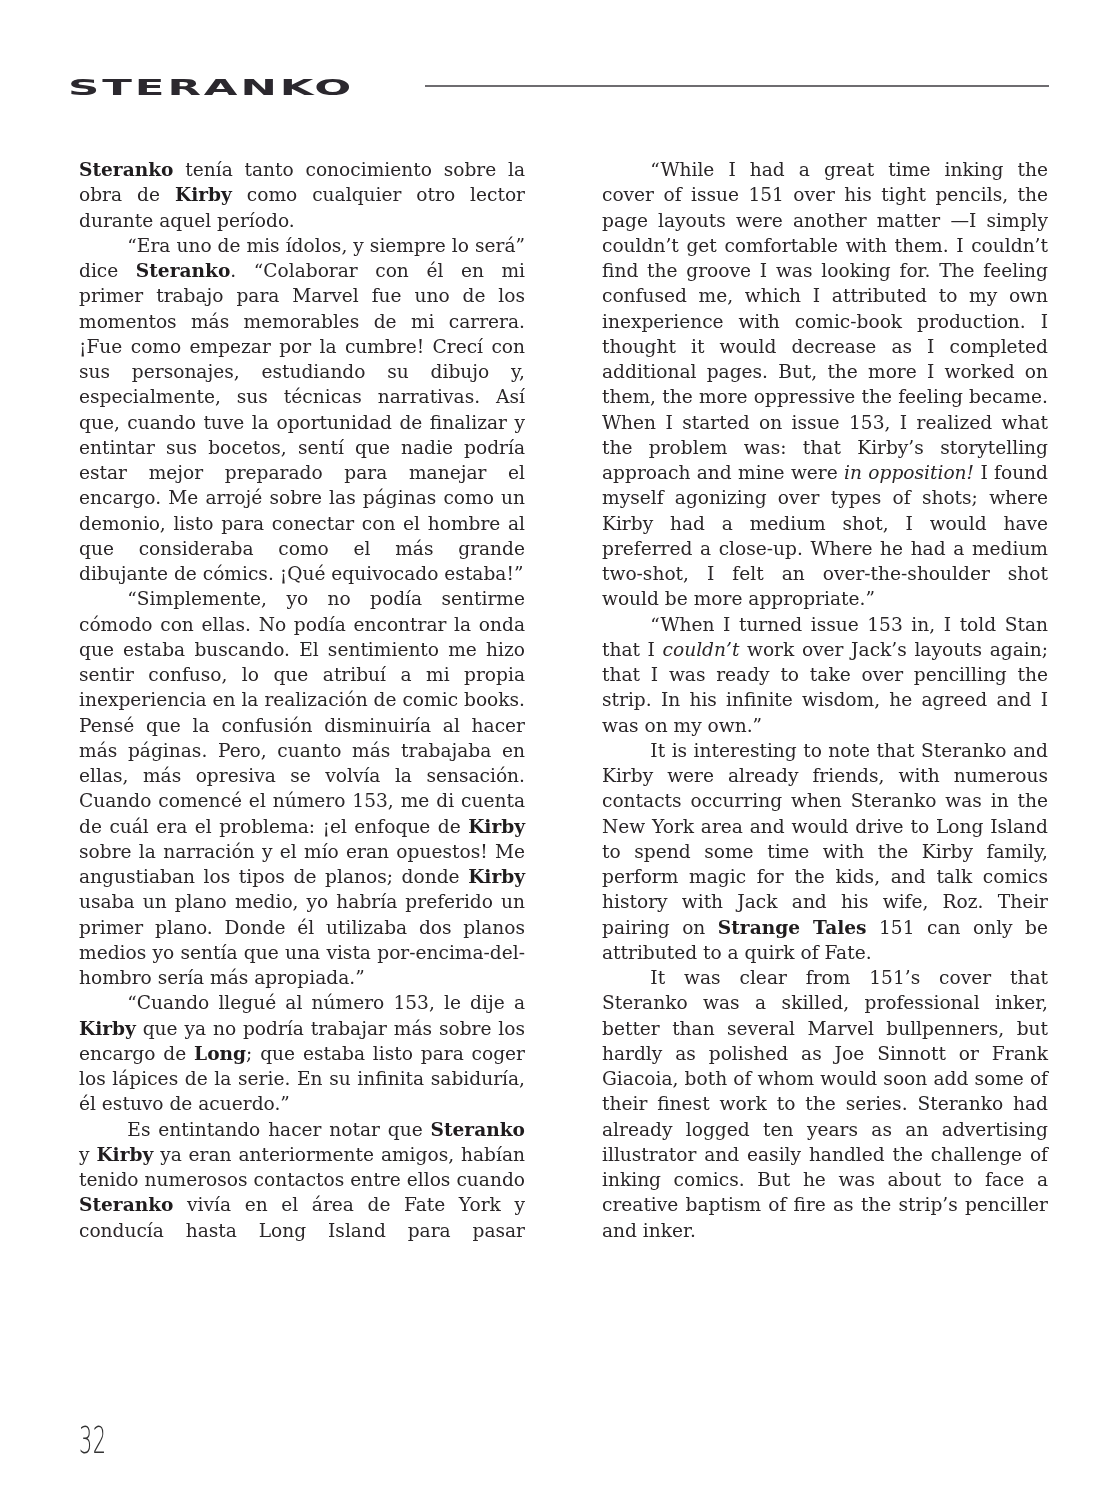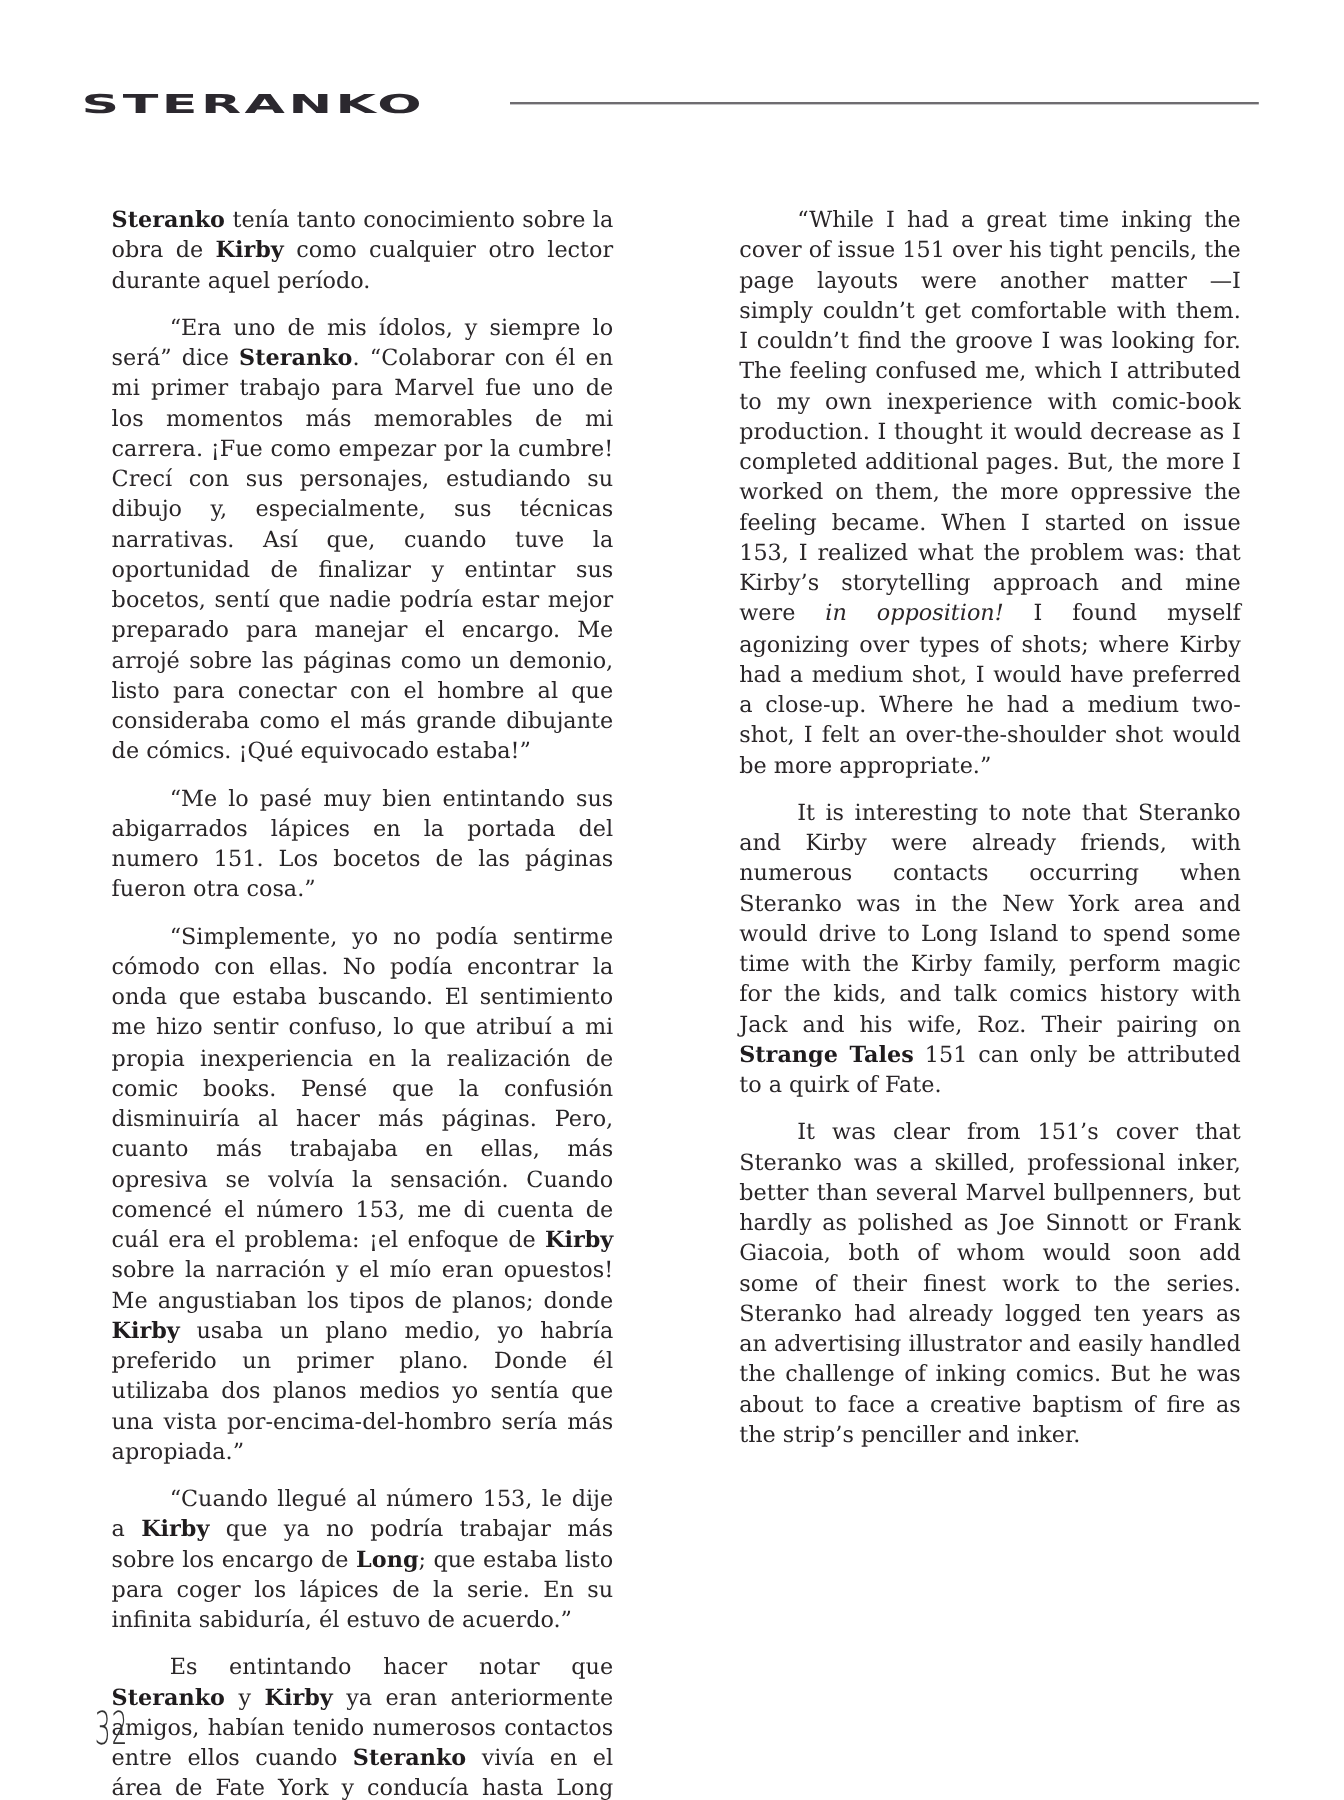--- a/index.html
+++ b/index.html
@@ -15,44 +15,44 @@
     position:absolute; left:425px; top:85px; width:624px; height:0;
     border-top:2px solid #6e6c70;
   }
   .column {
     position:absolute; top:157px; width:446px;
     font-family:"DejaVu Serif", serif; font-size:18.6px; line-height:25.25px;
     text-align:justify; color:#2a2628;
   }
   .col-left { left:79px; }
   .col-right { left:602px; }
-  .column p { margin:14px; }
+  .column p { margin:0; }
   .column p.indent { text-indent:2.6em; }
   .column b { font-weight:bold; color:#1f1c1e; }
   .column .last { text-align-last:justify; }
   .page-number {
     position:absolute; left:79px; top:1418px;
     font-family:"DejaVu Sans", sans-serif; font-size:38px; font-weight:200; color:#333;
     transform:scaleX(0.55); transform-origin:left top; letter-spacing:1px;
   }
 </style>
 </head>
 <body>
 
 <div class="header-title">STERANKO</div>
 <div class="header-rule"></div>
 
 <div class="column col-left">
   <p><b>Steranko</b><span> tenía tanto conocimiento sobre la obra de </span><b>Kirby</b><span> como cualquier otro lector durante aquel período.</span></p>
   <p class="indent"><span>“Era uno de mis ídolos, y siempre lo será” dice </span><b>Steranko</b><span>. “Colaborar con él en mi primer trabajo para Marvel fue uno de los momentos más memorables de mi carrera. ¡Fue como empezar por la cumbre! Crecí con sus personajes, estudiando su dibujo y, especialmente, sus técnicas narrativas. Así que, cuando tuve la oportunidad de finalizar y entintar sus bocetos, sentí que nadie podría estar mejor preparado para manejar el encargo. Me arrojé sobre las páginas como un demonio, listo para conectar con el hombre al que consideraba como el más grande dibujante de cómics. ¡Qué equivocado estaba!”</span></p>
-  <p class="indent"><span>“Me lo pasé muy bien entintando sus abigarrados lápices en la portada del numero 151. Los bocetos de las páginas fueron otra cosa.”</span></p>
   <p class="indent"><span>“Simplemente, yo no podía sentirme cómodo con ellas. No podía encontrar la onda que estaba buscando. El sentimiento me hizo sentir confuso, lo que atribuí a mi propia inexperiencia en la realización de comic books. Pensé que la confusión disminuiría al hacer más páginas. Pero, cuanto más trabajaba en ellas, más opresiva se volvía la sensación. Cuando comencé el número 153, me di cuenta de cuál era el problema: ¡el enfoque de </span><b>Kirby</b><span> sobre la narración y el mío eran opuestos! Me angustiaban los tipos de planos; donde </span><b>Kirby</b><span> usaba un plano medio, yo habría preferido un primer plano. Donde él utilizaba dos planos medios yo sentía que una vista por-encima-del-hombro sería más apropiada.”</span></p>
   <p class="indent"><span>“Cuando llegué al número 153, le dije a </span><b>Kirby</b><span> que ya no podría trabajar más sobre los encargo de </span><b>Long</b><span>; que estaba listo para coger los lápices de la serie. En su infinita sabiduría, él estuvo de acuerdo.”</span></p>
   <p class="indent last"><span>Es entintando hacer notar que </span><b>Steranko</b><span> y </span><b>Kirby</b><span> ya eran anteriormente amigos, habían tenido numerosos contactos entre ellos cuando </span><b>Steranko</b><span> vivía en el área de Fate York y conducía hasta Long Island para pasar</span></p>
 </div>
 
 <div class="column col-right">
   <p class="indent"><span>“While I had a great time inking the cover of issue 151 over his tight pencils, the page layouts were another matter —I simply couldn’t get comfortable with them. I couldn’t find the groove I was looking for. The feeling confused me, which I attributed to my own inexperience with comic-book production. I thought it would decrease as I completed additional pages. But, the more I worked on them, the more oppressive the feeling became. When I started on issue 153, I realized what the problem was: that Kirby’s storytelling approach and mine were </span><i>in opposition!</i><span> I found myself agonizing over types of shots; where Kirby had a medium shot, I would have preferred a close-up. Where he had a medium two-shot, I felt an over-the-shoulder shot would be more appropriate.”</span></p>
+  <p class="indent"><span>“When I turned issue 153 in, I told Stan that I </span><i>couldn’t</i><span> work over Jack’s layouts again; that I was ready to take over pencilling the strip. In his infinite wisdom, he agreed and I was on my own.”</span></p>
   <p class="indent"><span>It is interesting to note that Steranko and Kirby were already friends, with numerous contacts occurring when Steranko was in the New York area and would drive to Long Island to spend some time with the Kirby family, perform magic for the kids, and talk comics history with Jack and his wife, Roz. Their pairing on </span><b>Strange Tales</b><span> 151 can only be attributed to a quirk of Fate.</span></p>
   <p class="indent"><span>It was clear from 151’s cover that Steranko was a skilled, professional inker, better than several Marvel bullpenners, but hardly as polished as Joe Sinnott or Frank Giacoia, both of whom would soon add some of their finest work to the series. Steranko had already logged ten years as an advertising illustrator and easily handled the challenge of inking comics. But he was about to face a creative baptism of fire as the strip’s penciller and inker.</span></p>
 </div>
 
 <div class="page-number">32</div>
 
 </body></html>

